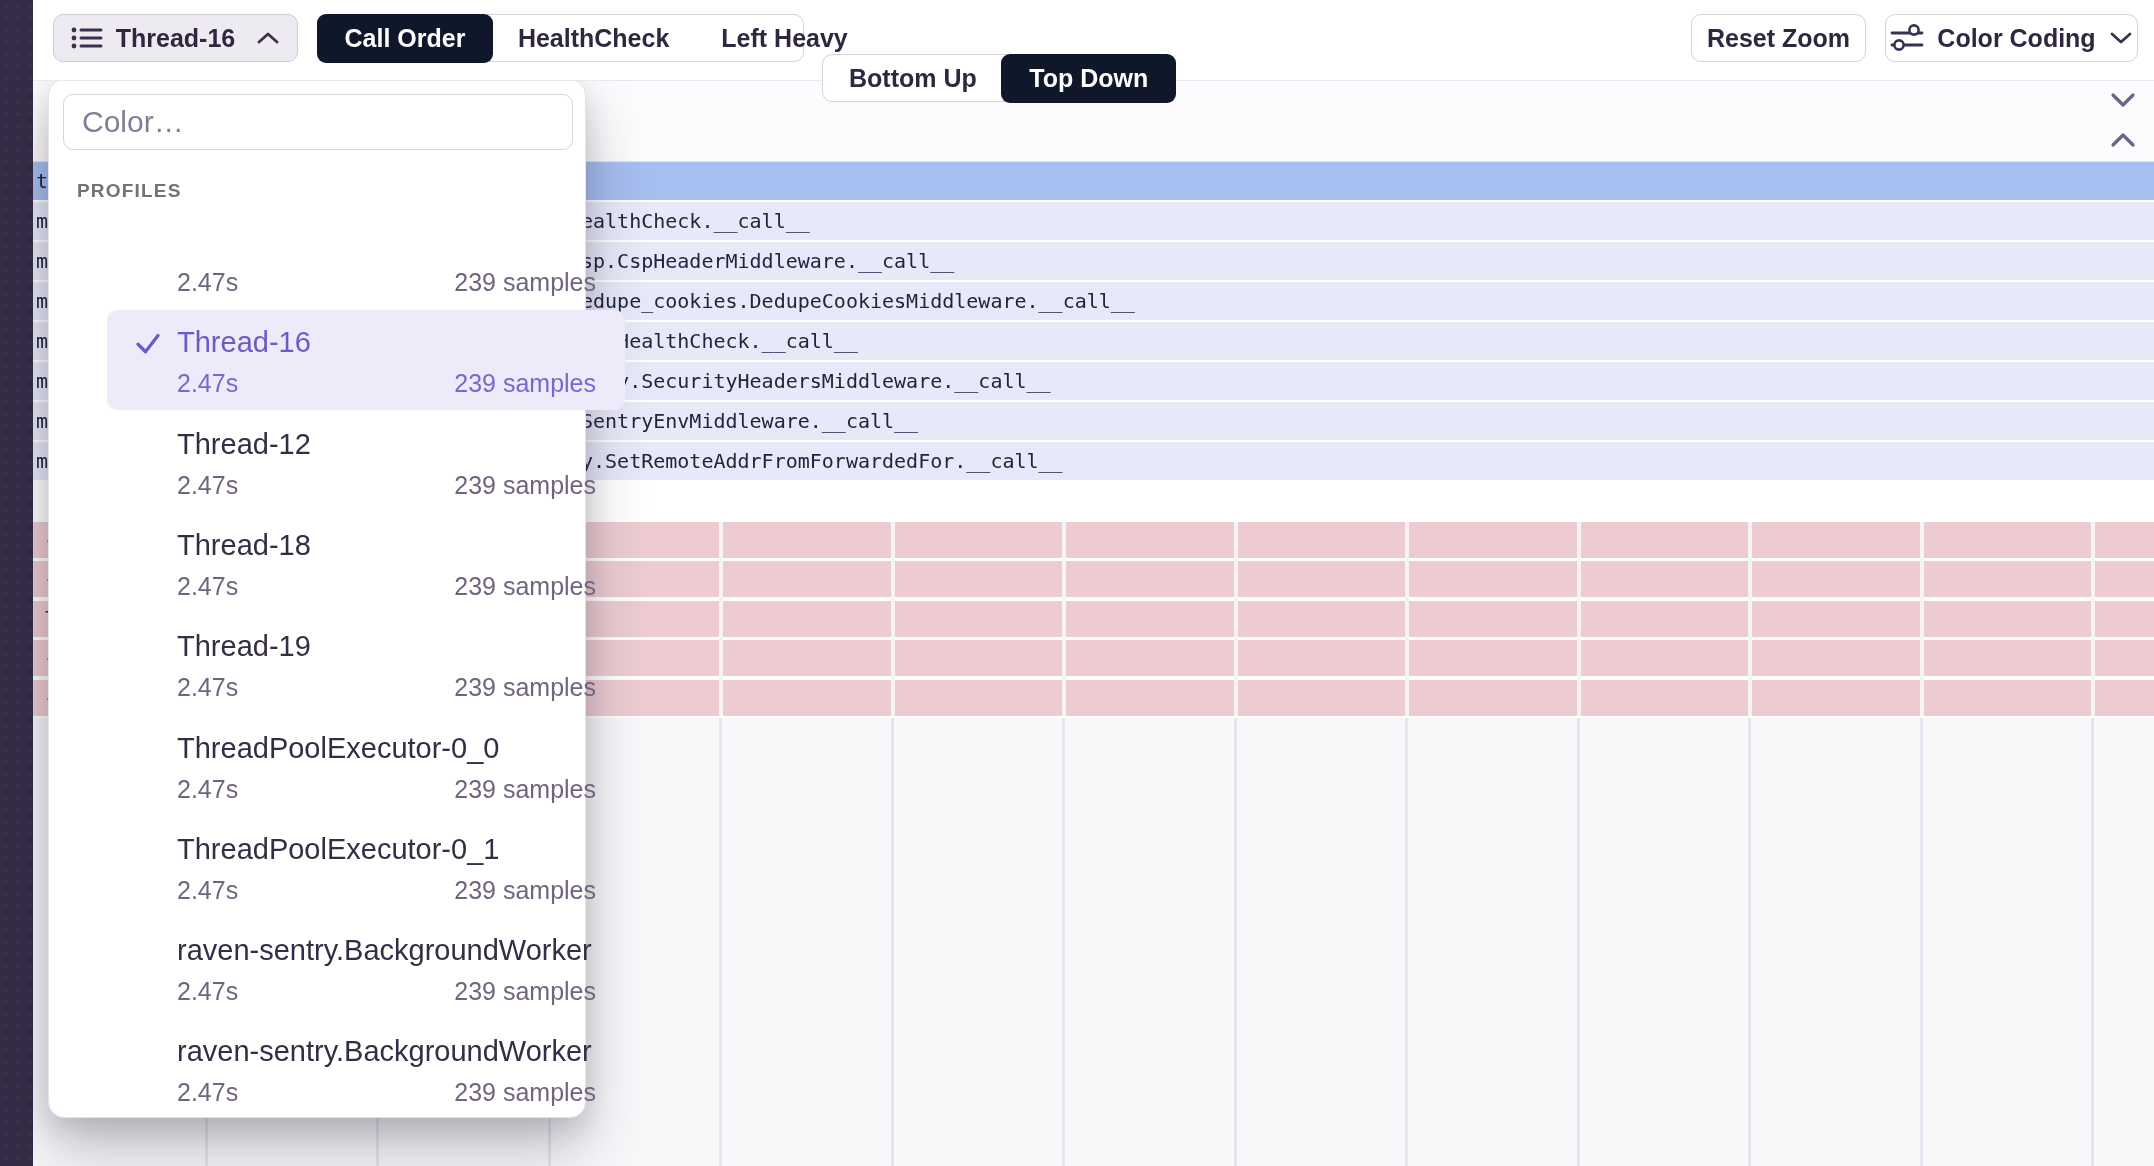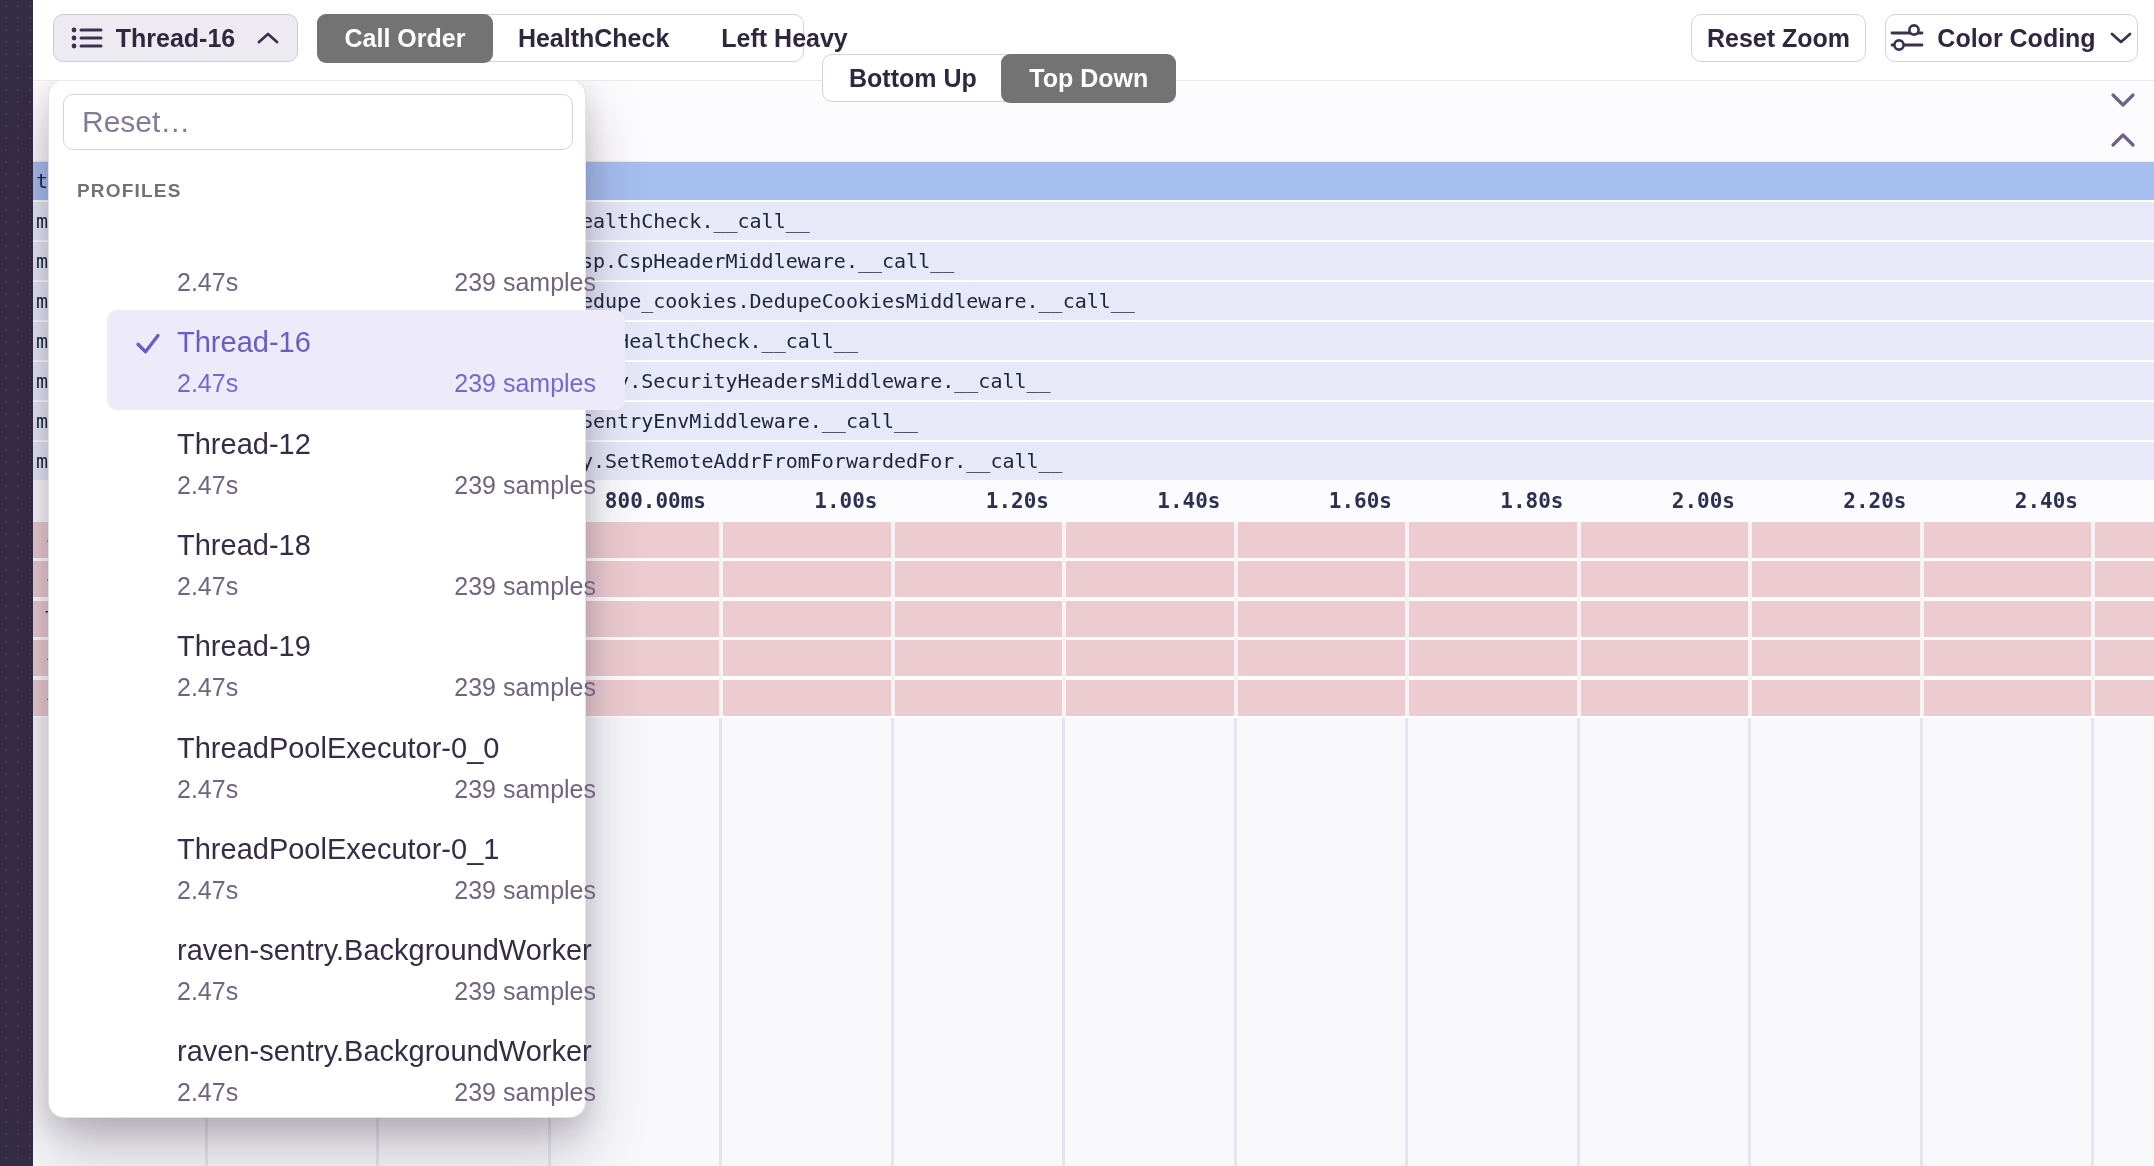--- a/index.html
+++ b/index.html
@@ -33,21 +33,21 @@
   }
   #thread-btn{left:20px;width:245px;background:#edebf1;border-color:#cfc9d6;gap:12px;}
   #seg-order{left:284px;width:487px;padding:0;}
   #seg-dir{left:789px;width:315px;padding:0;margin-top:40px;}
   .seg{display:flex;align-items:stretch;height:100%;width:100%;}
   .seg-item{
     display:flex;align-items:center;justify-content:center;
     padding:0 26px;color:#2f2640;position:relative;
   }
   .seg-item.selected{
-    background:#737373;color:#ffffff;border-radius:9px;
+    background:#0f172a;color:#ffffff;border-radius:9px;
     margin:-1.5px;padding:0 28px;
   }
   .seg-divider{width:1.5px;background:#e2dde7;margin:10px 0;}
   #find-input{
     position:absolute;left:1122px;top:14px;width:520px;height:48px;box-sizing:border-box;
     background:#fff;border:1.5px solid #d6d0dc;border-radius:10px;
     display:flex;align-items:center;padding:0 14px;gap:10px;
   }
   #find-placeholder{font-size:27px;color:#8c8299;flex:1 1 auto;}
   #reset-zoom-btn{left:1658px;width:175px;}
@@ -126,31 +126,20 @@
   svg{display:block;}
 </style>
 </head>
 <body>
 
 <div id="flame">
   <div id="root-row" class="frame-row">
     <span class="row-text mono" style="left:3px">t</span>
   </div>
 
-  <div id="axis-strip">
-      <div class="axis-label mono" style="left: 453px;">800.00ms</div>
-      <div class="axis-label mono" style="left: 624.5px;">1.00s</div>
-      <div class="axis-label mono" style="left: 796px;">1.20s</div>
-      <div class="axis-label mono" style="left: 967.5px;">1.40s</div>
-      <div class="axis-label mono" style="left: 1139px;">1.60s</div>
-      <div class="axis-label mono" style="left: 1310.5px;">1.80s</div>
-      <div class="axis-label mono" style="left: 1482px;">2.00s</div>
-      <div class="axis-label mono" style="left: 1653.5px;">2.20s</div>
-      <div class="axis-label mono" style="left: 1825px;">2.40s</div>
-    </div>
   <div id="below-region"></div>
 <div class="frame-row lav" style="top: 202px;">
       <span class="row-text mono" style="left: 3px;">m</span>
       <span class="row-text mono" style="left: 548px;">ealthCheck.__call__</span>
     </div>
     <div class="frame-row lav" style="top: 242px;">
       <span class="row-text mono" style="left: 3px;">m</span>
       <span class="row-text mono" style="left: 548px;">sp.CspHeaderMiddleware.__call__</span>
     </div>
     <div class="frame-row lav" style="top: 282px;">
@@ -286,21 +275,21 @@
     <span>
       <svg width="26" height="18" viewBox="0 0 26 18">
           <polyline points="4,5 13,13 22,5" fill="none" stroke="#3a3151" stroke-width="2.8" stroke-linecap="round" stroke-linejoin="round"></polyline>
         </svg>
     </span>
   </div>
 </div>
 
 <div id="dropdown">
   <div id="dd-search">
-    <span>Reset…</span>
+    <span>Color…</span>
   </div>
   <div id="dd-section-label">PROFILES</div>
   <div id="dd-items">
       <div class="dd-item" style="top: 0px;">
         <div class="dd-sub">
           <span>2.47s</span>
           <span>239 samples</span>
         </div>
       </div>
       <div class="dd-item selected" style="top: 101.3px;">

